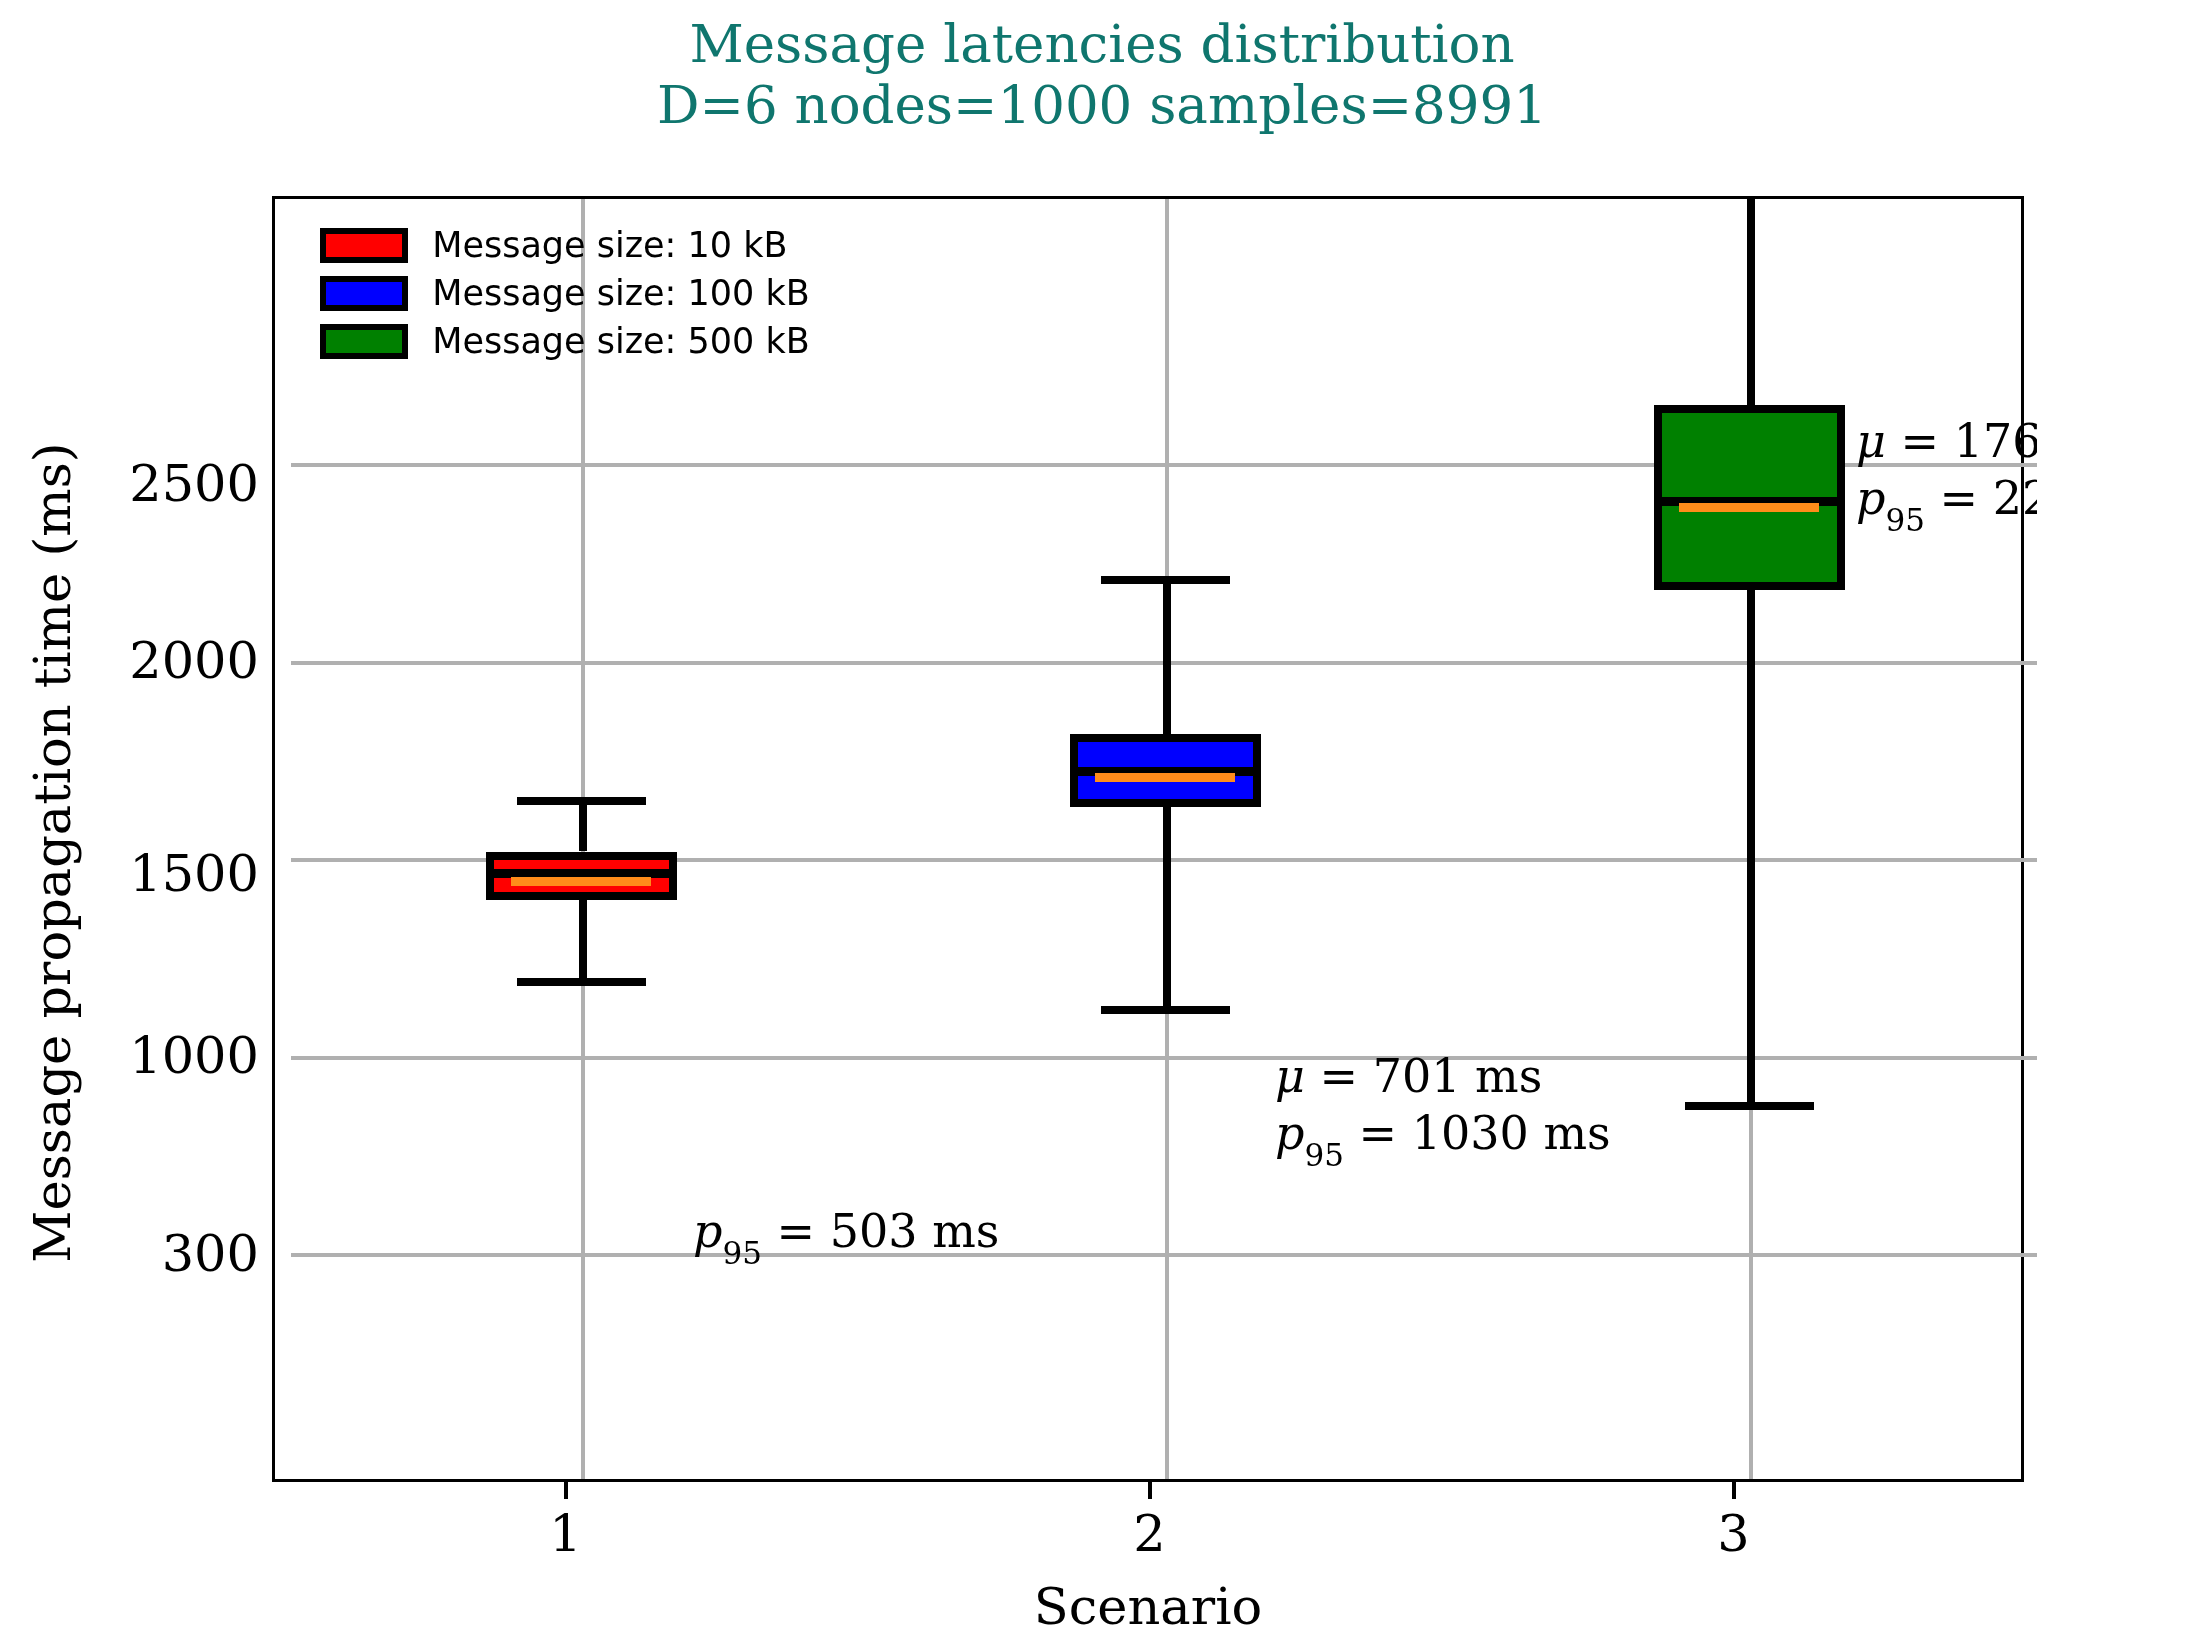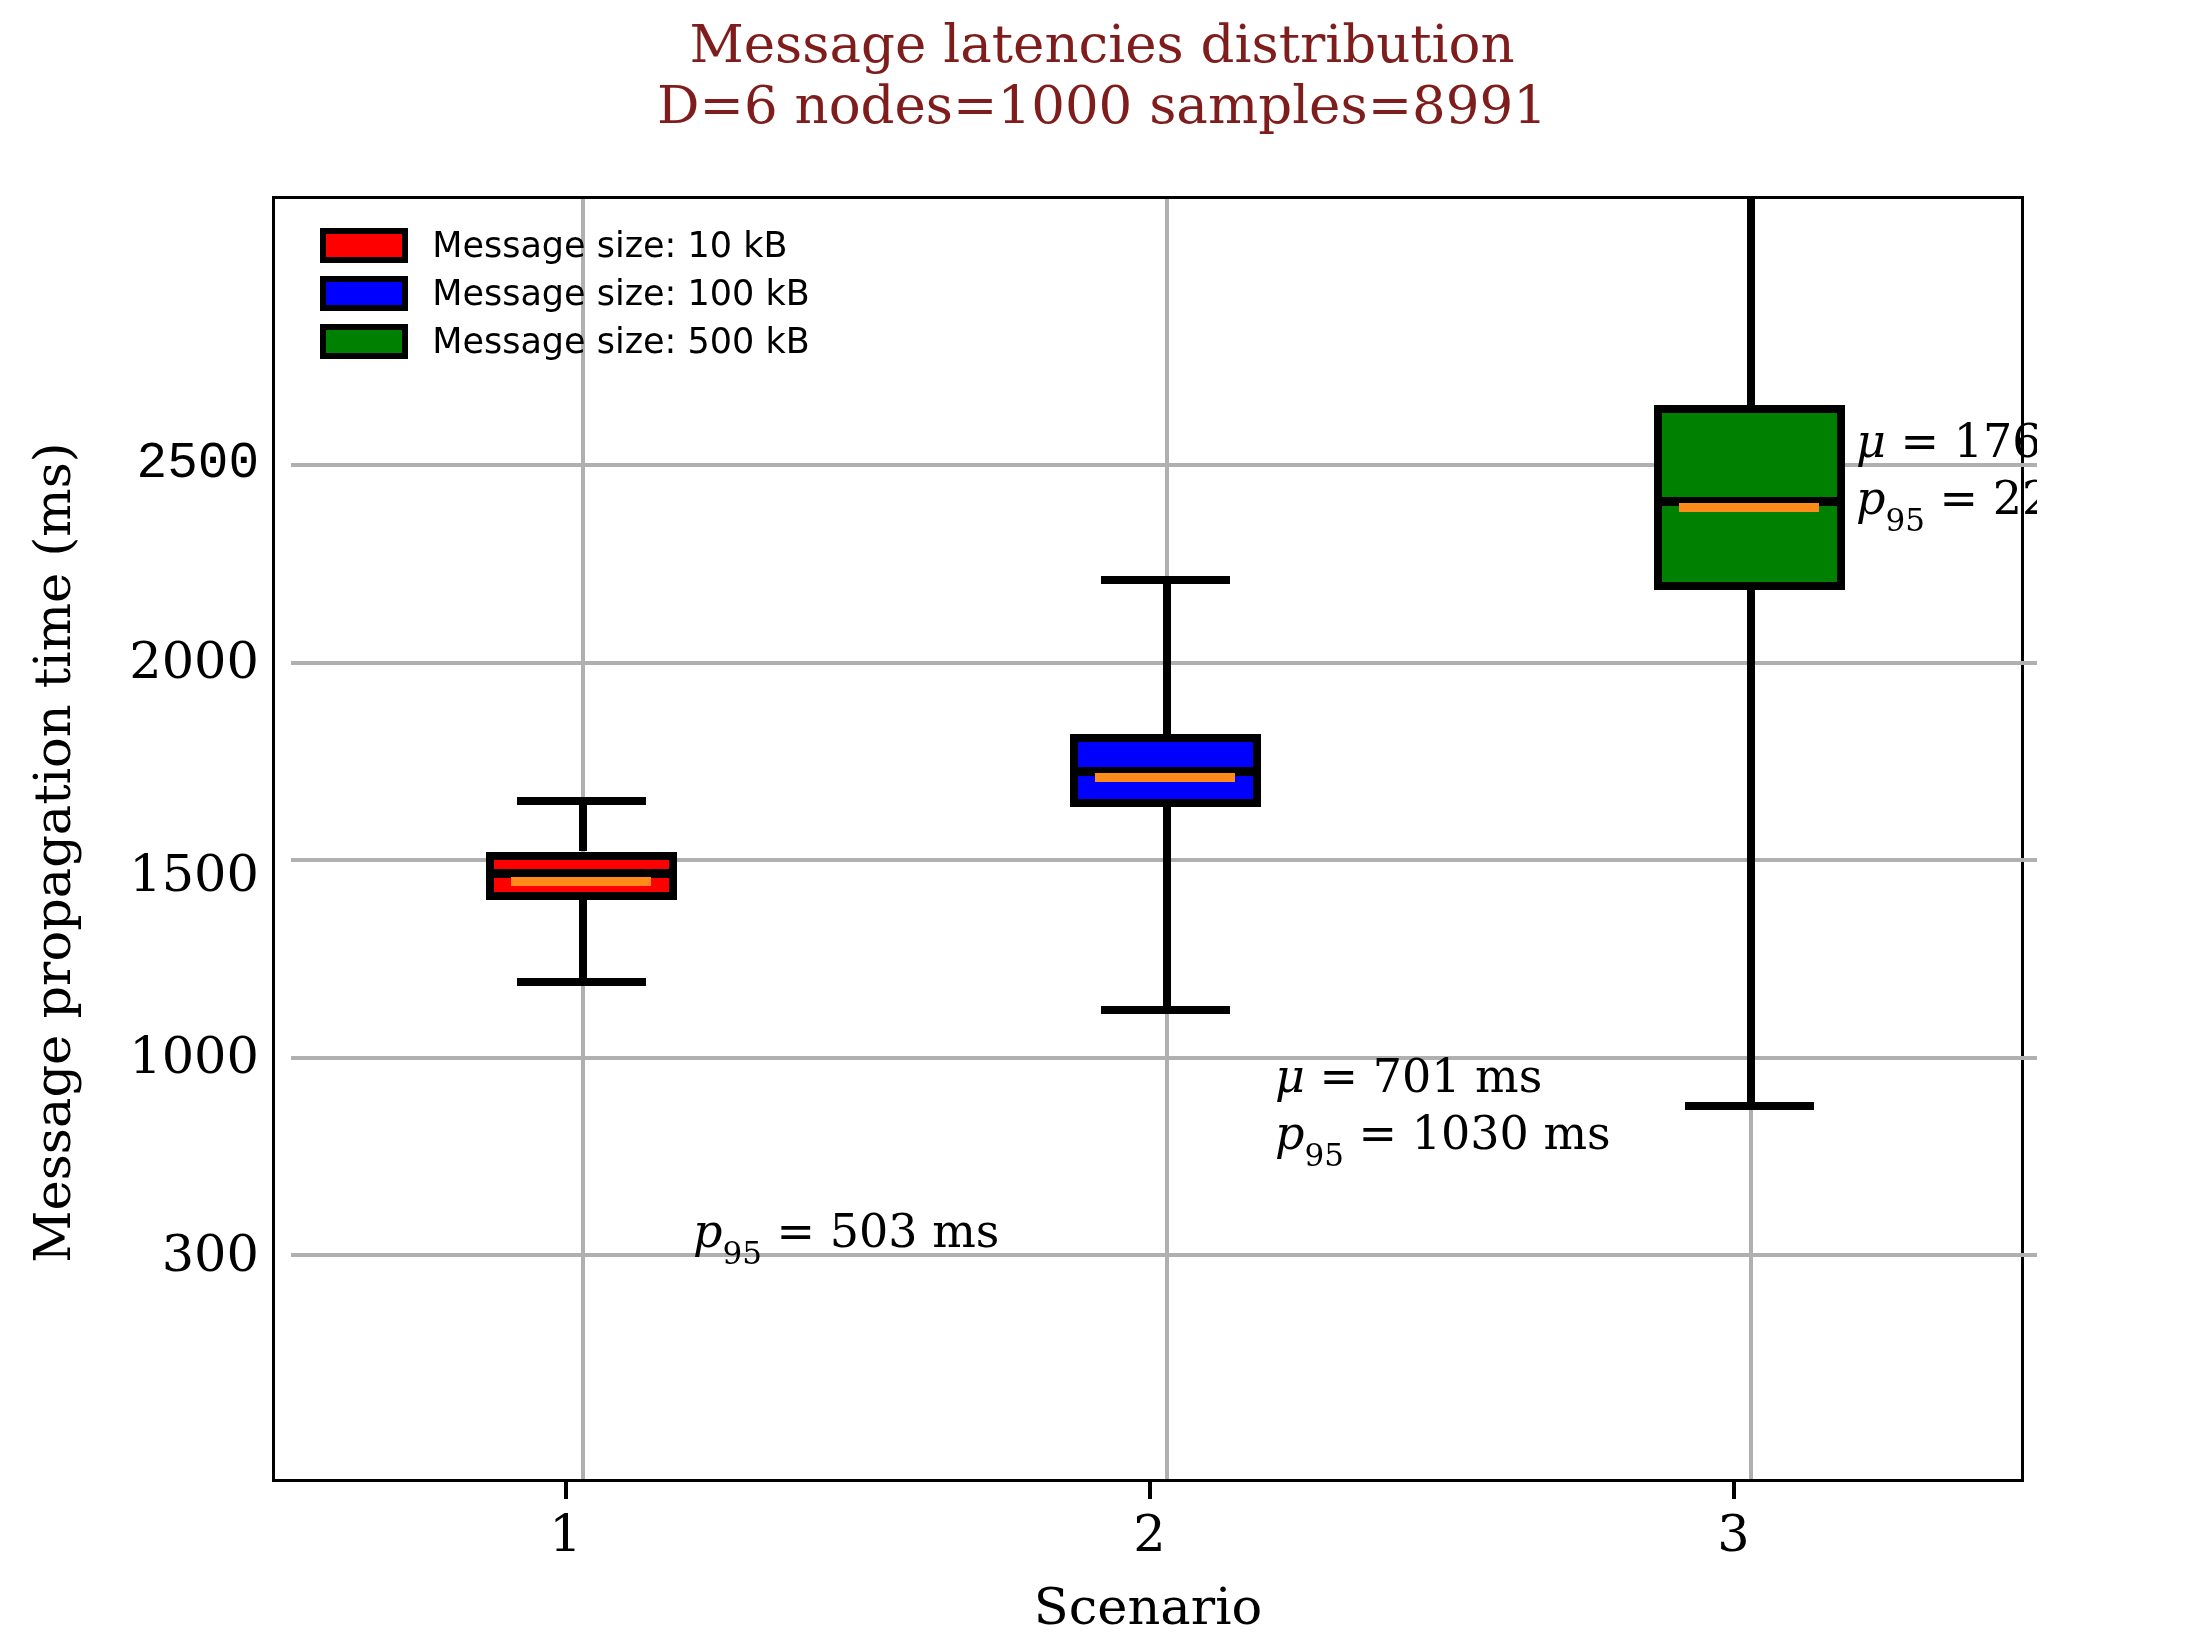--- a/index.html
+++ b/index.html
@@ -25,21 +25,21 @@
   #title-block {
     position: absolute;
     left: 0;
     top: 13px;
     width: 2204px;
     text-align: center;
     font-family: "DejaVu Serif", serif;
     font-size: 53px;
     line-height: 61px;
     letter-spacing: 0px;
-    color: #7f1d1d;
+    color: #0f766e;
   }
   #title-block .tline { display: block; white-space: pre; }
 
   
   #plot-frame {
     position: absolute;
     left: 272px;
     top: 196px;
     width: 1752px;
     height: 1286px;
@@ -222,21 +222,21 @@
 
   <div id="title-block">
     <span class="tline">Message latencies distribution</span>
     <span class="tline">D=6 nodes=1000 samples=8991</span>
   </div>
 
   <div class="ytick-label" style="top:1228px;">300</div>
   <div class="ytick-label" style="top:1030px;">1000</div>
   <div class="ytick-label" style="top:848px;">1500</div>
   <div class="ytick-label" style="top:635px;">2000</div>
-  <div class="ytick-label" style="top:438px;font-family:Liberation Mono, monospace;">2500</div>
+  <div class="ytick-label" style="top:458px;">2500</div>
 
   <div class="ytick-major" style="top:1252px;"></div>
   <div class="ytick-major" style="top:1054px;"></div>
   <div class="ytick-major" style="top:857px;"></div>
   <div class="ytick-major" style="top:659px;"></div>
   <div class="ytick-major" style="top:462px;"></div>
 
   <div class="ytick-minor" style="top:1449px;"></div>
   <div class="ytick-minor" style="top:1410px;"></div>
   <div class="ytick-minor" style="top:1370px;"></div>

